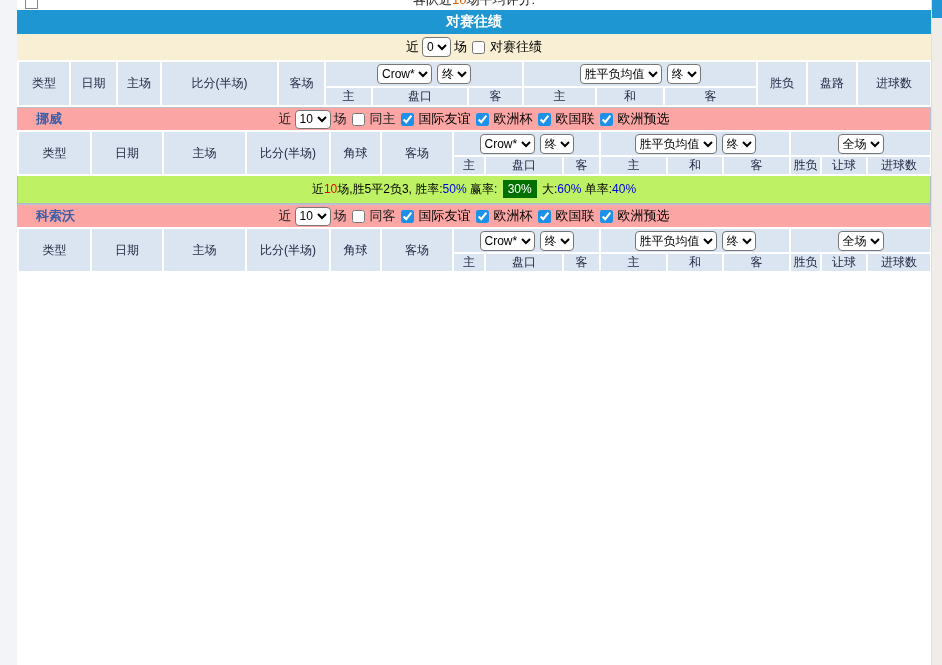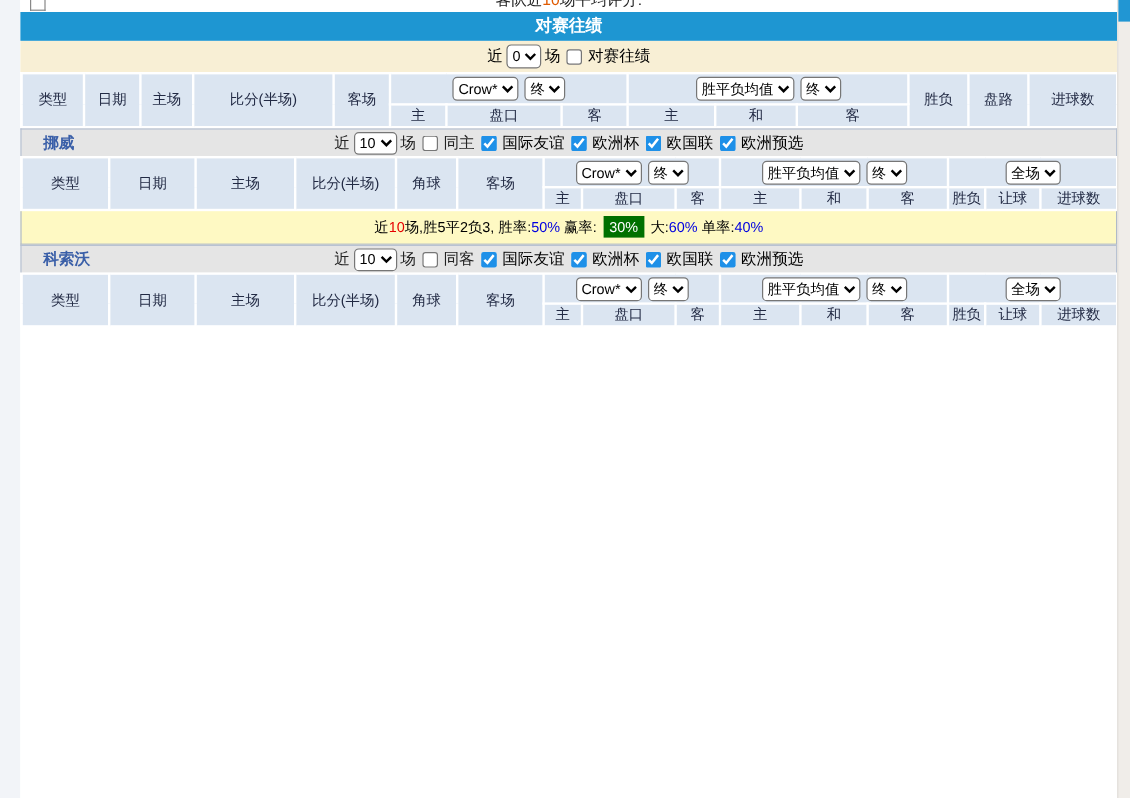--- a/index.html
+++ b/index.html
@@ -35,28 +35,28 @@
   .lg-label{font-size:13px;color:#000;}
 
   
   table{border-collapse:collapse;table-layout:fixed;width:914px;border:1px solid #b0bac8;}
   th{background:#dbe5f1;border:2px solid #fff;font-weight:normal;font-size:12px;color:#222a44;padding:0;text-align:center;}
   .h2h-table th.row1{height:26px;} .h2h-table th.row2{height:17px;}
   .sec-table th.row1{height:25px;} .sec-table th.row2{height:17px;}
   th .sel-wrap{display:flex;justify-content:center;gap:5px;}
 
   
-  .team-row{height:23px;background:#e5e5e5;position:relative;display:flex;align-items:center;
+  .team-row{height:23px;background:#fca5a5;position:relative;display:flex;align-items:center;
             border:1px solid #b8c2d2;border-bottom:none;font-size:13px;}
   .team-name{position:absolute;left:18px;font-weight:bold;color:#3a5fa8;font-size:13px;}
   .team-filter{margin:0 auto;display:flex;align-items:center;gap:3px;}
   .team-filter select{height:19px;}
 
   
-  .summary{height:28px;display:flex;align-items:center;justify-content:center;font-size:12px;background:#fef9c3;
+  .summary{height:28px;display:flex;align-items:center;justify-content:center;font-size:12px;background:#bef264;
            border:1px solid #b0bac8;border-top:none;white-space:pre;}
   .sum-k{color:#000;}
   .sum-r{color:#e60000;}
   .sum-b{color:#0000e0;}
   .sum-g{background:#007000;color:#fff;padding:2px 5px;margin:0 2px;}
 </style>
 </head>
 <body>
 
 <div class="screen">

